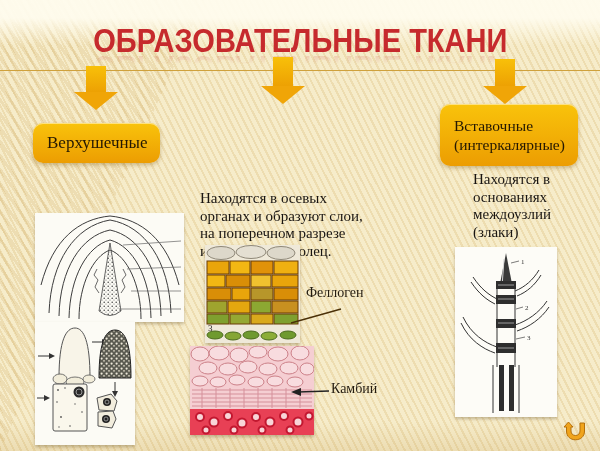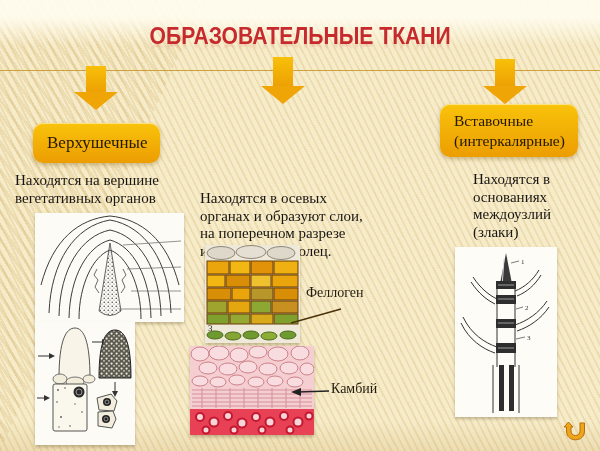--- a/index.html
+++ b/index.html
@@ -23,21 +23,21 @@
     background:linear-gradient(to bottom, rgba(255,252,238,0.95) 0 18px, rgba(255,252,238,0) 46px);
   }
   .tex-bottom{
     position:absolute; left:0; bottom:0; width:100%; height:30px; pointer-events:none;
     background:linear-gradient(to top, rgba(190,150,70,0.18), rgba(190,150,70,0));
   }
 
   .title{
     position:absolute; left:0; top:22px; width:600px; text-align:center;
     font-family:"Liberation Sans", sans-serif;
-    font-size:24px; font-weight:600; letter-spacing:0px; color:#c62a2d;
+    font-size:33px; font-weight:600; letter-spacing:0px; color:#c62a2d;
     -webkit-box-reflect: below -12px linear-gradient(rgba(0,0,0,0) 58%, rgba(0,0,0,0.30));
   }
   .title span{display:inline-block; transform:scaleX(0.88);}
 
   .divider{
     position:absolute; left:0; top:70px; width:600px; height:1px;
     background:#cfa13c;
   }
 
   
@@ -54,21 +54,21 @@
     background:linear-gradient(#f9c30b, #ec9d02);
     border-radius:10px;
     box-shadow:0 2px 4px rgba(120,80,0,0.35), inset 0 1px 0 rgba(255,240,180,0.7);
     color:#241803;
     display:flex; align-items:center;
     padding-left:14px; padding-right:6px;
     font-size:17px; line-height:1.25;
   }
   .box1{left:33px; top:123px; width:127px; height:40px;}
   .box2{left:223px; top:112px; width:124px; height:43px;}
-  .box3{left:440px; top:104px; width:138px; height:53px; font-size:15.5px;}
+  .box3{left:440px; top:104px; width:138px; height:62px; font-size:15.5px;}
 
   .desc{position:absolute; color:#191512; font-size:15px; line-height:1.17;}
   .desc1{left:15px; top:172px; width:178px;}
   .desc2{left:200px; top:166px; width:164px;margin-top:24px;}
   .desc3{left:457px; top:171px; width:102px;margin-left:16px;}
 
   
   .panel{position:absolute; background:#fcfbf5; box-shadow:0 2px 3px rgba(100,80,40,0.35);}
   .fig-bud{left:35px; top:213px; width:149px; height:109px;}
   .fig-domes{left:35px; top:322px; width:100px; height:123px;}
@@ -110,21 +110,20 @@
       <div class="head"></div>
     </div>
 
   <div class="cat-box box1">
       <span>Верхушечные</span>
     </div>
   <div class="cat-box box3">
       <span>Вставочные (интеркалярные)</span>
     </div>
 
-  <div class="desc desc1">Находятся на вершине вегетативных органов</div>
   <div class="desc desc2">Находятся в осевых органах и образуют слои, на поперечном разрезе имеющие вид колец.</div>
   <div class="desc desc3">Находятся в основаниях междоузлий (злаки)</div>
 
   <div class="panel fig-bud">
     <svg width="149" height="109" viewBox="0 0 149 109">
       <defs>
         <pattern id="st" width="4" height="4" patternUnits="userSpaceOnUse">
           <circle cx="1.2" cy="1.2" r="0.8" fill="#4a4a4a"></circle>
             <circle cx="3" cy="3" r="0.6" fill="#666"></circle>
         </pattern>

